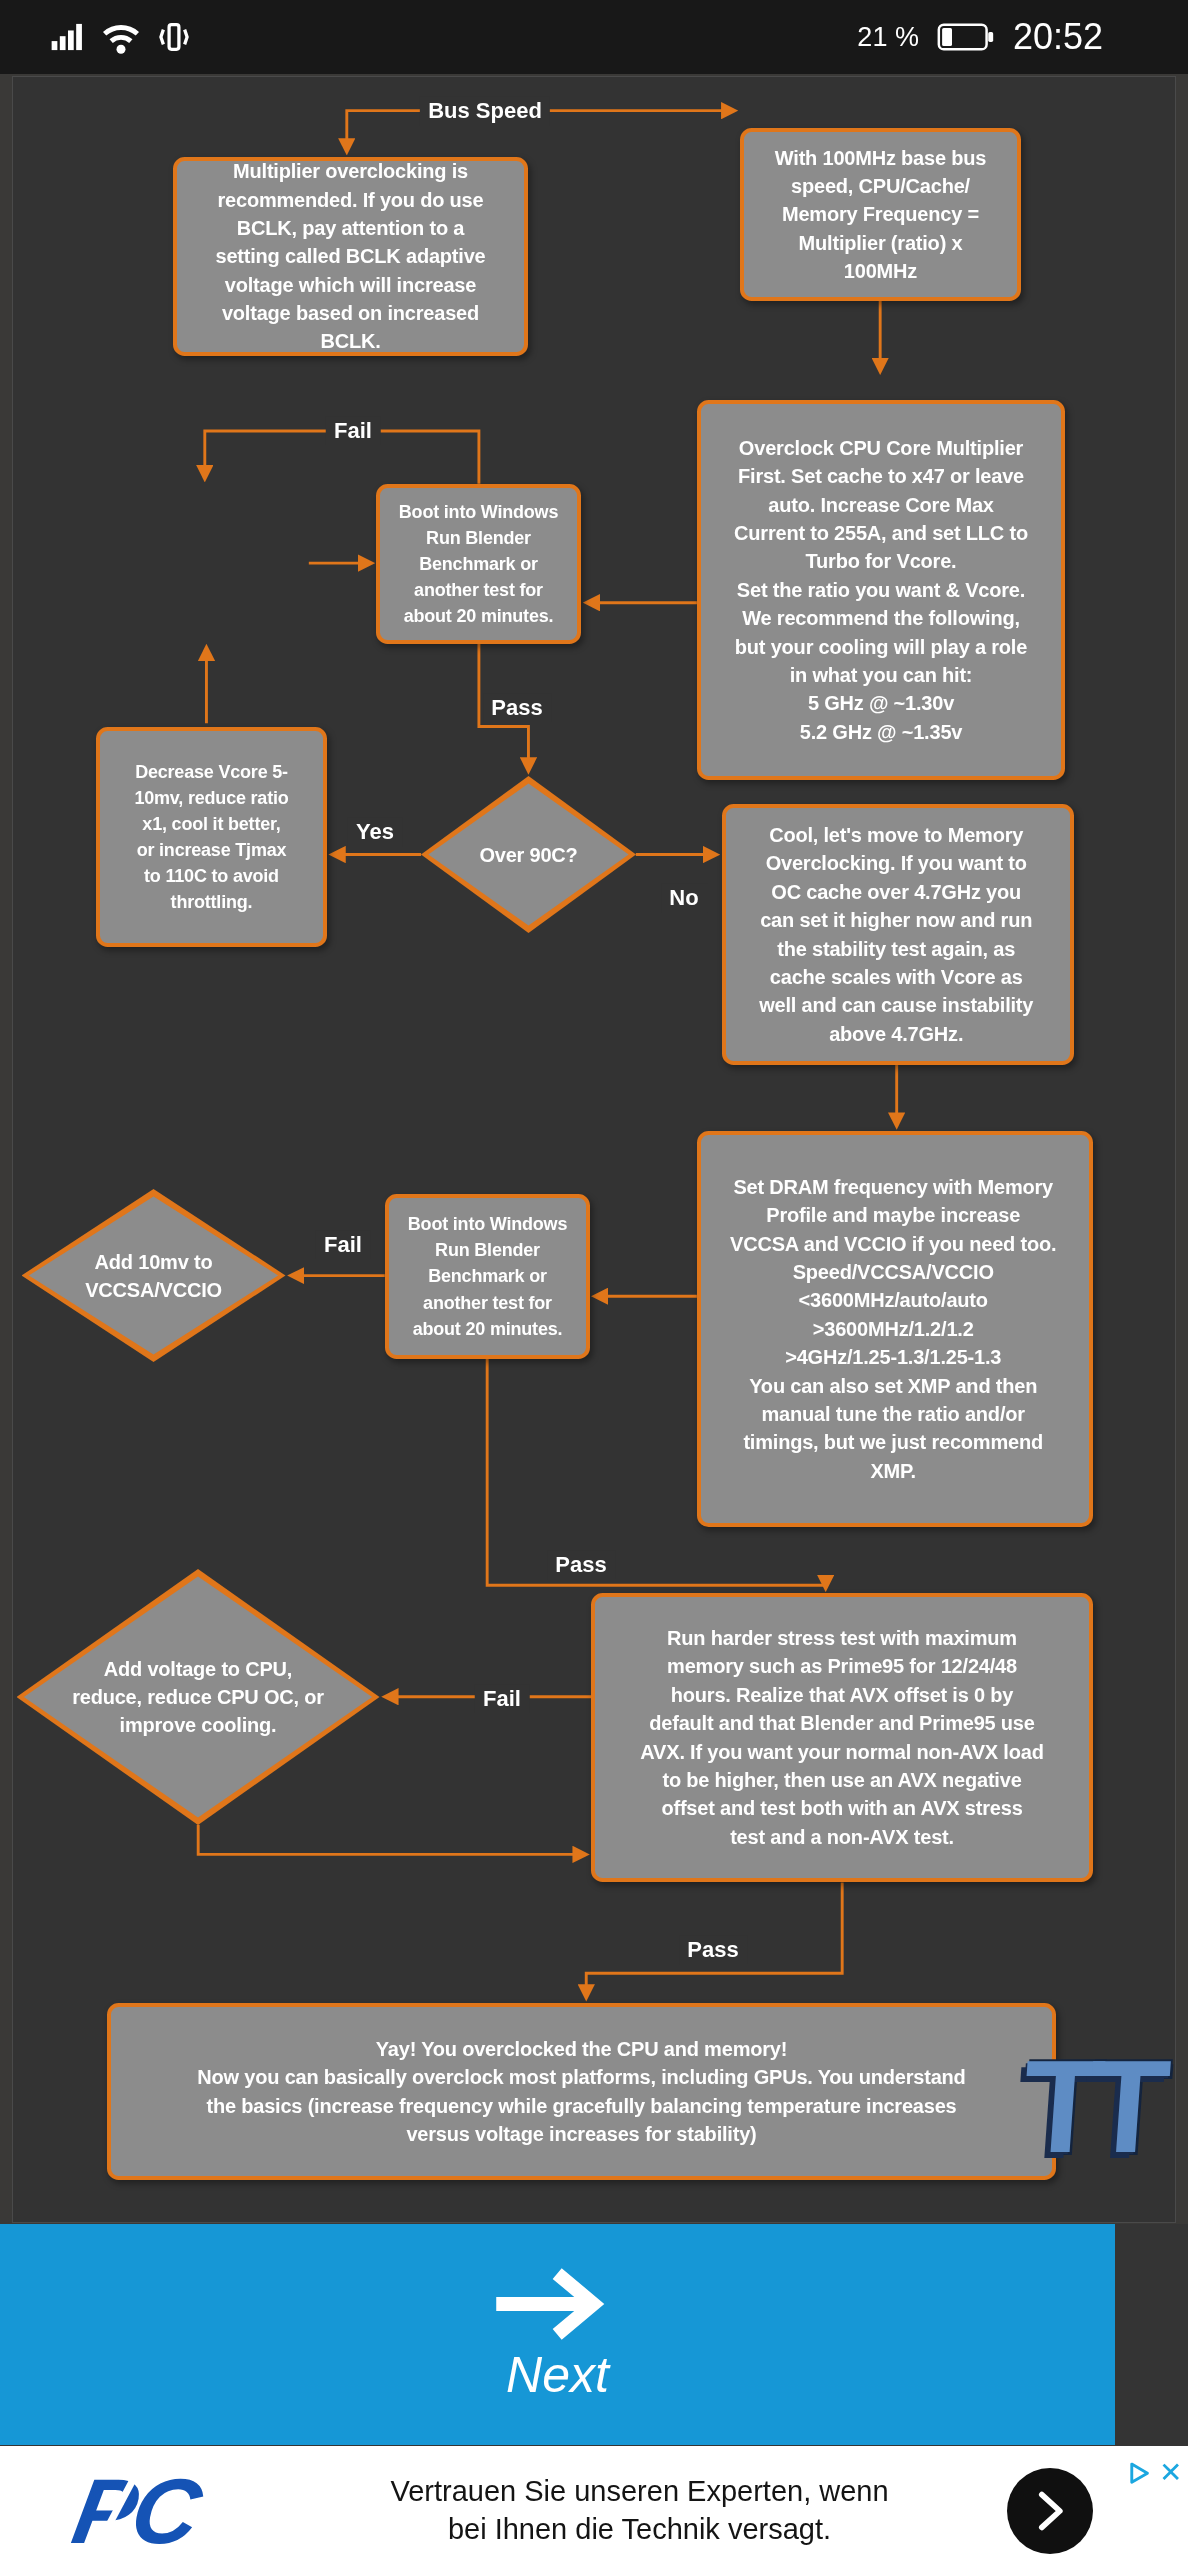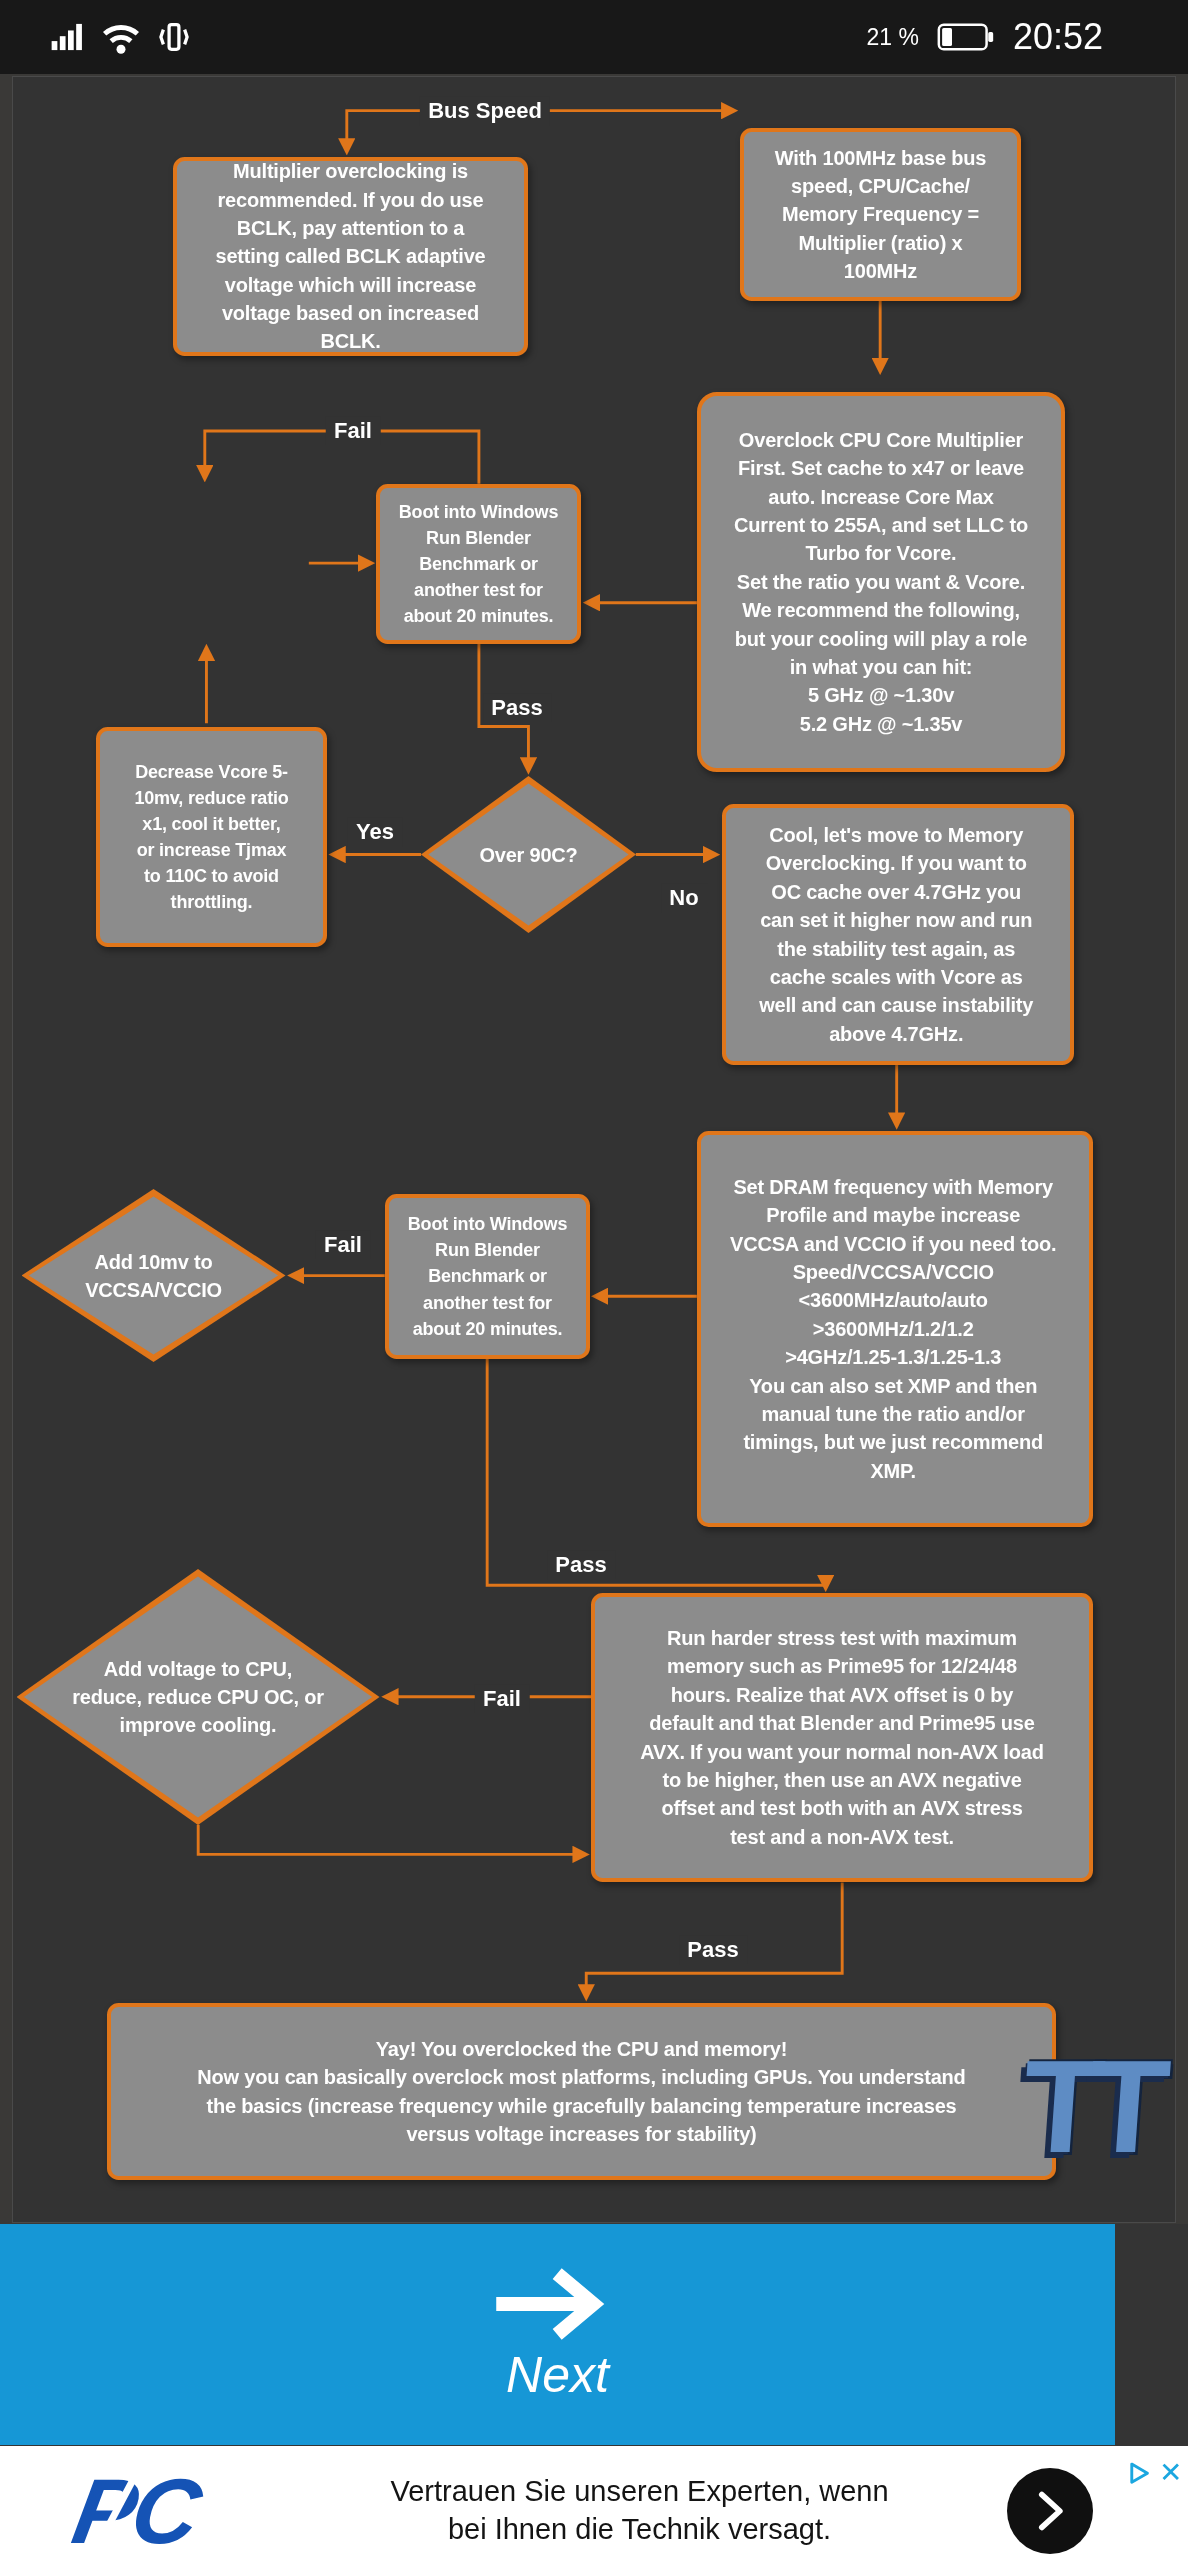--- a/index.html
+++ b/index.html
@@ -9,21 +9,21 @@
     background:#343434;
   }
   
   #status-bar {
     position:absolute; top:0; left:0; width:1189px; height:74px;
     background:#181818; display:flex; align-items:center; justify-content:space-between;
     box-sizing:border-box; padding:0 86px 0 50px; color:#fff;
   }
   .sb-left { display:flex; align-items:center; gap:15px; }
   .sb-right { display:flex; align-items:center; gap:18px; }
-  .sb-pct { font-size:23px; }
+  .sb-pct { font-size:27px; }
   .sb-time { font-size:36px; }
   
   #chart {
     position:absolute; top:74px; left:0; width:1189px; height:2150px;
     background:#3a3937;
   }
   #chart-inner {
     position:absolute; left:11.6px; top:1.7px; width:1164px; height:2147px;
     background:#333333; border:0.8px solid #4a4a4a; box-sizing:border-box;
   }
@@ -157,21 +157,21 @@
 BCLK, pay attention to a
 setting called BCLK adaptive
 voltage which will increase
 voltage based on increased
 BCLK.</div>
   <div class="node" style="left:740px;top:107px;width:281px;height:173px;margin-top:21px;">With 100MHz base bus
 speed, CPU/Cache/
 Memory Frequency =
 Multiplier (ratio) x
 100MHz</div>
-  <div class="node" style="left:697px;top:392px;width:368px;height:380px;border-radius:20px;">Overclock CPU Core Multiplier
+  <div class="node" style="left:697px;top:400px;width:368px;height:380px;">Overclock CPU Core Multiplier
 First. Set cache to x47 or leave
 auto. Increase Core Max
 Current to 255A, and set LLC to
 Turbo for Vcore.
 Set the ratio you want &amp; Vcore.
 We recommend the following,
 but your cooling will play a role
 in what you can hit:
 5 GHz @ ~1.30v
 5.2 GHz @ ~1.35v</div>

